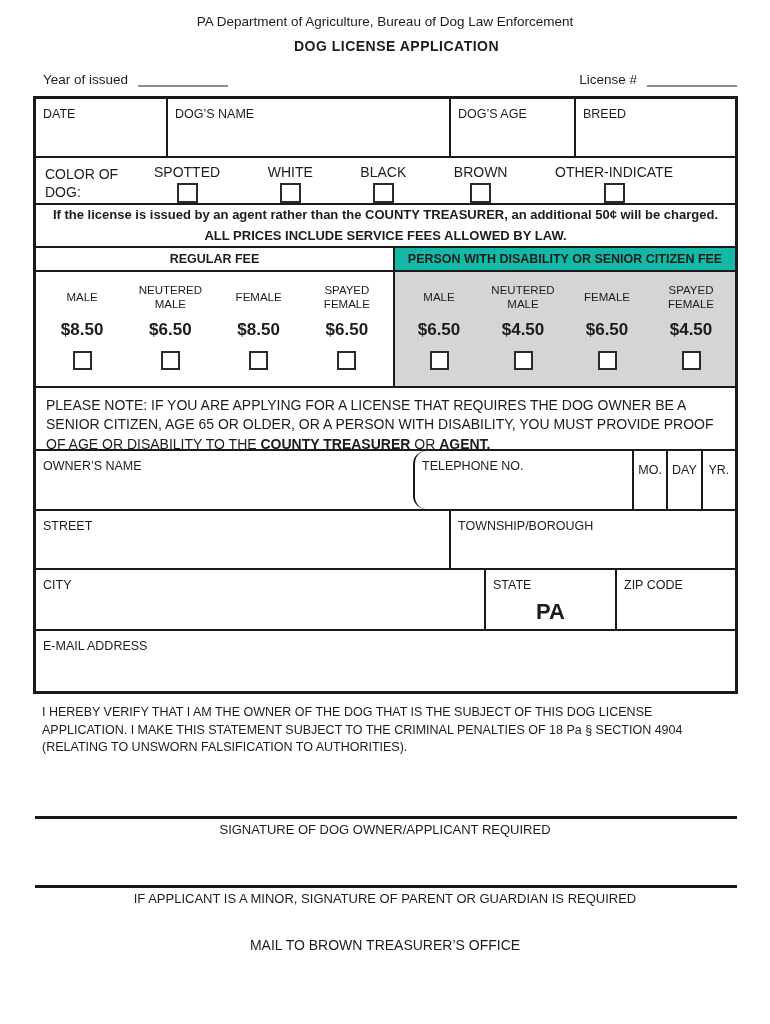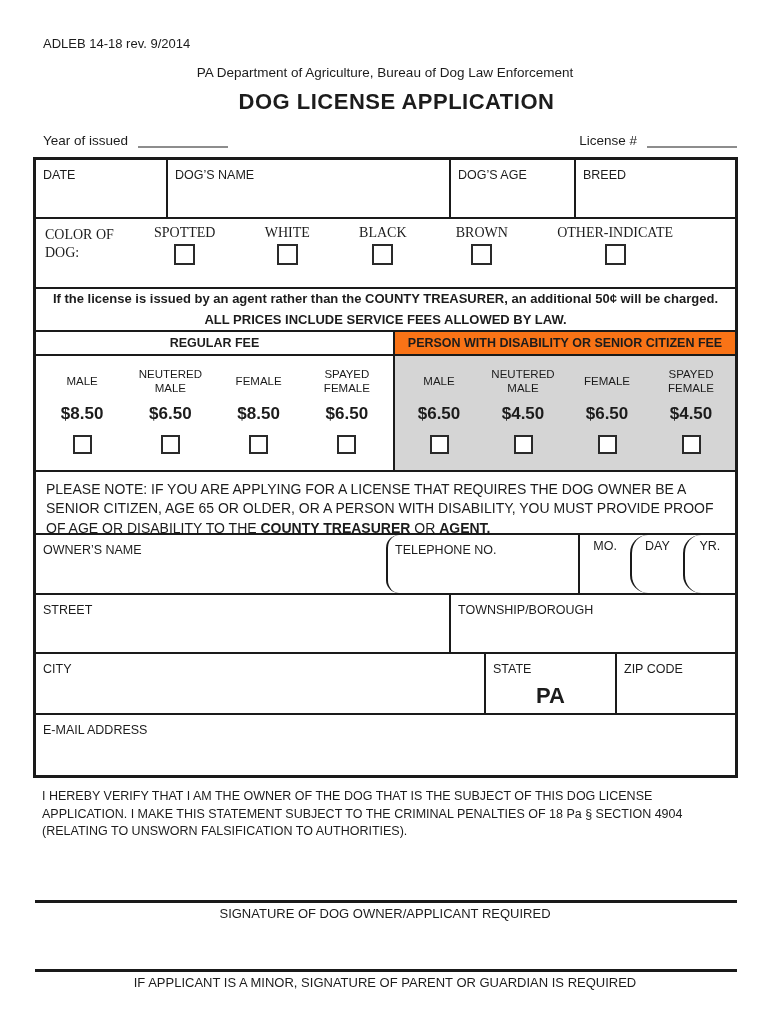--- a/index.html
+++ b/index.html
@@ -7,69 +7,69 @@
   .page {
     position:relative;
     width:770px; height:1024px;
     background:#ffffff;
     font-family:"Liberation Sans","DejaVu Sans",sans-serif;
     color:#1c1c1c;
     overflow:hidden;
   }
   .form-code { margin:36px 0 0 43px; font-size:13px; }
   .dept { text-align:center; margin-top:14px; font-size:13.5px; }
-  .title { text-align:center; margin-top:9px; font-size:22px; font-weight:bold; letter-spacing:.5px;padding-left:23px; }
+  .title { text-align:center; margin-top:9px; font-size:14px; font-weight:bold; letter-spacing:.5px;padding-left:23px; }
   .license-row { display:flex; justify-content:space-between; align-items:flex-end; margin:18px 33px 0 43px; font-size:13.5px; }
   .blank-group { display:flex; align-items:flex-end; gap:10px; }
   .blank { display:inline-block; width:90px; height:14px; border-bottom:2px solid #8d8d8d; }
 
   .formtable { margin:9px 0 0 33px; width:705px; border:3px solid #1a1a1a; }
   .row { display:flex; border-top:2px solid #1a1a1a; }
   .row:first-child { border-top:none; }
   .cell { border-left:2px solid #1a1a1a; padding:5px 7px; }
   .cell:first-child { border-left:none; }
   .cell-label { font-size:12.5px; }
 
   .row-doginfo { height:57px; }
   .c-date { width:130px;border-radius:10px; }
   .c-dogname { width:283px; }
   .c-dogage { width:125px; }
   .c-breed { flex:1; }
 
-  .row-color { height:70px;font-family:Liberation Serif, serif; }
+  .row-color { height:47px; }
   .color-label { width:84px; padding:7px 0 0 9px; font-size:14px; line-height:1.3; }
   .color-options { flex:1; display:flex; justify-content:space-between; padding:6px 62px 0 34px; }
   .color-opt { display:flex; flex-direction:column; align-items:center; font-size:14px; }
   .checkbox { display:inline-block; width:21px; height:21px; border:2px solid #2a2a2a; background:#fff; margin-top:3px; }
 
   .row-notice { height:43px; flex-direction:column; justify-content:center; text-align:center; font-size:13px; font-weight:bold; line-height:1.55; padding:2px 6px; }
 
   .row-feeheader { height:24px; }
   .fee-h { display:flex; align-items:center; justify-content:center; font-size:12.5px; font-weight:bold; }
   .fee-h-left { width:357px; }
-  .fee-h-right { flex:1; border-left:2px solid #1a1a1a; background:#f97316; }
+  .fee-h-right { flex:1; border-left:2px solid #1a1a1a; background:#14b8a6; }
 
   .row-feebody { height:116px; }
   .fee-group { display:flex; padding:8px 2px 0 2px; }
   .fee-group-left { width:357px; }
   .fee-group-right { flex:1; border-left:2px solid #1a1a1a; background:#d5d5d5; }
   .fee-col { flex:1; display:flex; flex-direction:column; align-items:center; text-align:center; }
   .fee-col-label { height:34px; display:flex; align-items:center; justify-content:center; font-size:11.5px; line-height:1.25; width:78px; }
   .fee-price { margin-top:6px; font-size:17px; font-weight:bold; }
   .fee-check { margin-top:11px; width:19px; height:19px; border:2px solid #2a2a2a; background:#fff; }
 
   .row-note { height:63px; padding:8px 10px; font-size:14px; line-height:1.38; }
 
-  .row-owner { height:60px; }
+  .row-owner { height:60px;gap:27px; }
   .c-owner { width:350px; }
   .c-phone { width:192px;border-radius:13px; }
   .c-dob { flex:1; padding:0; display:flex; flex-direction:column; }
   .dob-header { height:21px; border-bottom:2px solid #1a1a1a; text-align:center; font-size:12.5px; padding-top:3px; }
   .dob-cols { flex:1; display:flex; }
-  .dob-col { flex:1; border-left:2px solid #1a1a1a; text-align:center; font-size:12.5px; padding-top:4px;border-radius:18px; }
+  .dob-col { flex:1; border-left:2px solid #1a1a1a; text-align:center; font-size:12.5px; padding-top:12px; }
   .dob-col:first-child { border-left:none; }
 
   .row-street { height:59px; }
   .c-street { width:413px; }
   .c-township { flex:1; }
 
   .row-city { height:61px; }
   .c-city { width:448px; }
   .c-state { width:131px; }
   .state-value { text-align:center; font-size:22px; font-weight:bold; margin-top:6px; }
@@ -84,21 +84,20 @@
   .sig1 { margin-top:59px; }
   .sig2 { margin-top:48px; }
   .siglabel { text-align:center; font-size:13px; margin-top:3px; }
   .mailto { text-align:center; font-size:14px; margin-top:31px; }
 </style>
 </head>
 <body>
 
 <div class="page">
 
-  <div class="form-code">ADLEB 14-18 rev. 9/2014</div>
   <div class="dept">PA Department of Agriculture, Bureau of Dog Law Enforcement</div>
   <div class="title">DOG LICENSE APPLICATION</div>
 
   <div class="license-row">
     <div class="blank-group">
       <span>Year of issued</span>
       <span class="blank"></span>
     </div>
     <div class="blank-group">
       <span>License #</span>

